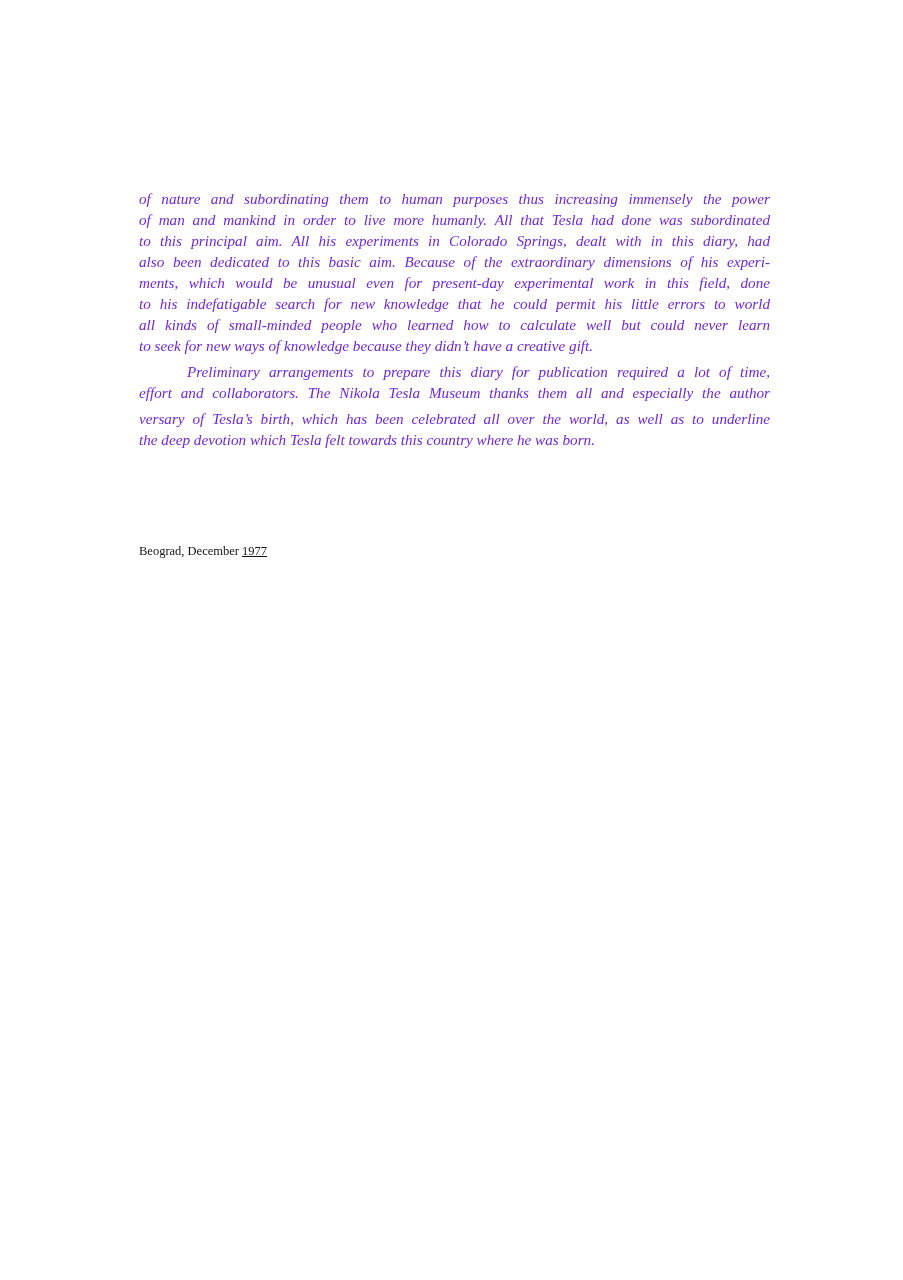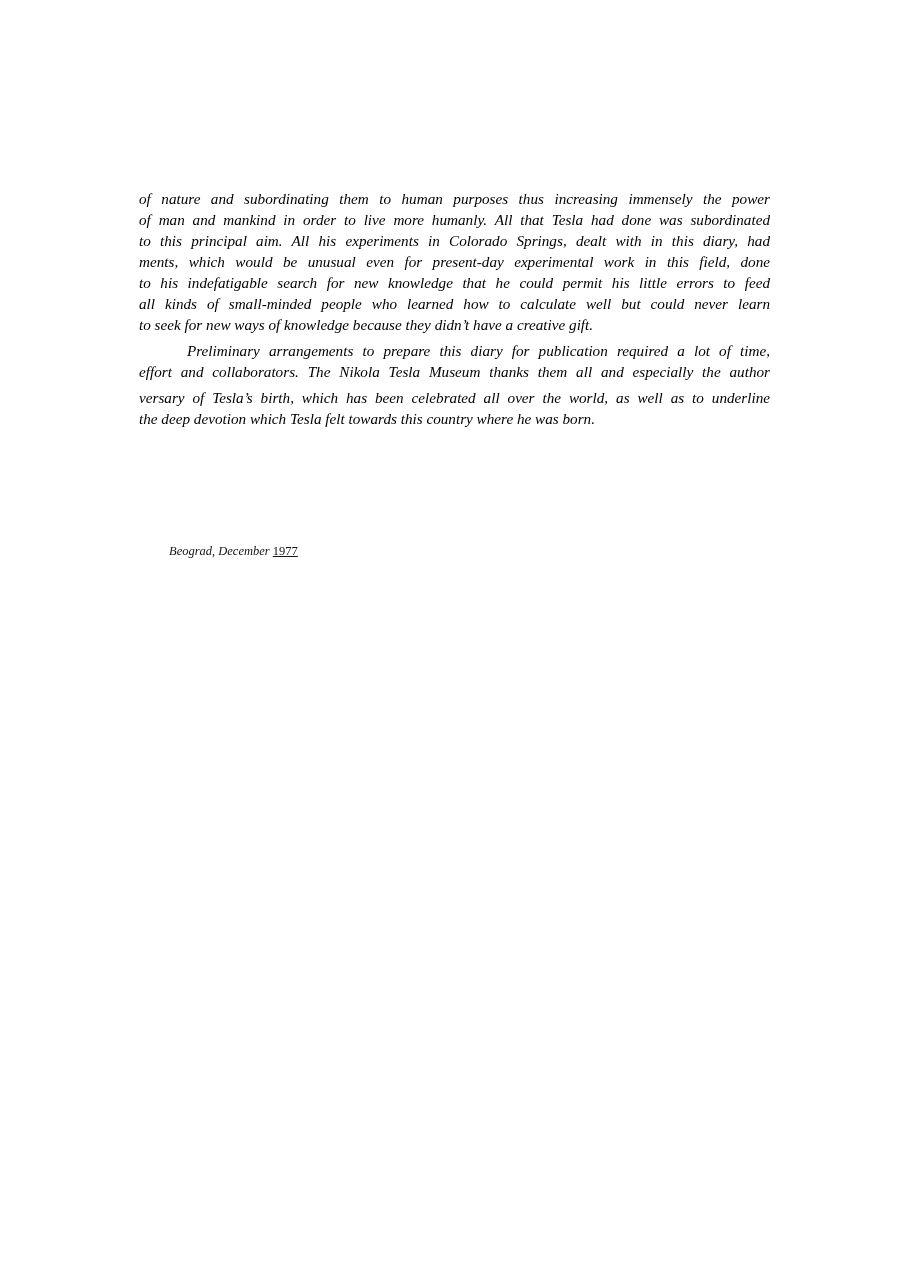--- a/index.html
+++ b/index.html
@@ -22,21 +22,21 @@
     }
     .text-block {
       position: absolute;
       left: 139px;
       top: 188px;
       width: 631px;
       font-family: "Liberation Serif", "DejaVu Serif", serif;
       font-style: italic;
       font-size: 15.2px;
       line-height: 21px;
-      color: #000000;
+      color: #6d28d9;
     }
     .line {
       display: block;
       white-space: nowrap;
       text-align: justify;
       text-align-last: justify;
       height: 21px;
     }
     .line.last {
       text-align-last: left;
@@ -49,40 +49,39 @@
     }
     .signoff {
       position: absolute;
       left: 139px;
       top: 544px;
       font-family: "Liberation Serif", "DejaVu Serif", serif;
       font-size: 12.5px;
       color: #141414;
     }
     .signoff .place-month {
-      font-style: italic;
-      margin-left: 30px;
     }
     .signoff .year {
       font-style: normal;
       text-decoration: underline;
     }
   </style>
 </head>
 <body>
 
 <div class="page">
   <div class="text-block">
 
     <div>
       <span class="line">of nature and subordinating them to human purposes thus increasing immensely the power</span>
       <span class="line">of man and mankind in order to live more humanly. All that Tesla had done was subordinated</span>
       <span class="line">to this principal aim. All his experiments in Colorado Springs, dealt with in this diary, had</span>
+      <span class="line">also been dedicated to this basic aim. Because of the extraordinary dimensions of his experi-</span>
       <span class="line">ments, which would be unusual even for present-day experimental work in this field, done</span>
-      <span class="line">to his indefatigable search for new knowledge that he could permit his little errors to feed</span>
+      <span class="line">to his indefatigable search for new knowledge that he could permit his little errors to world</span>
       <span class="line">all kinds of small-minded people who learned how to calculate well but could never learn</span>
       <span class="line last">to seek for new ways of knowledge because they didn’t have a creative gift.</span>
     </div>
 
     <div class="para-gap"></div>
 
     <div>
       <span class="line indent">Preliminary arrangements to prepare this diary for publication required a lot of time,</span>
       <span class="line">effort and collaborators. The Nikola Tesla Museum thanks them all and especially the author</span>
     </div>

